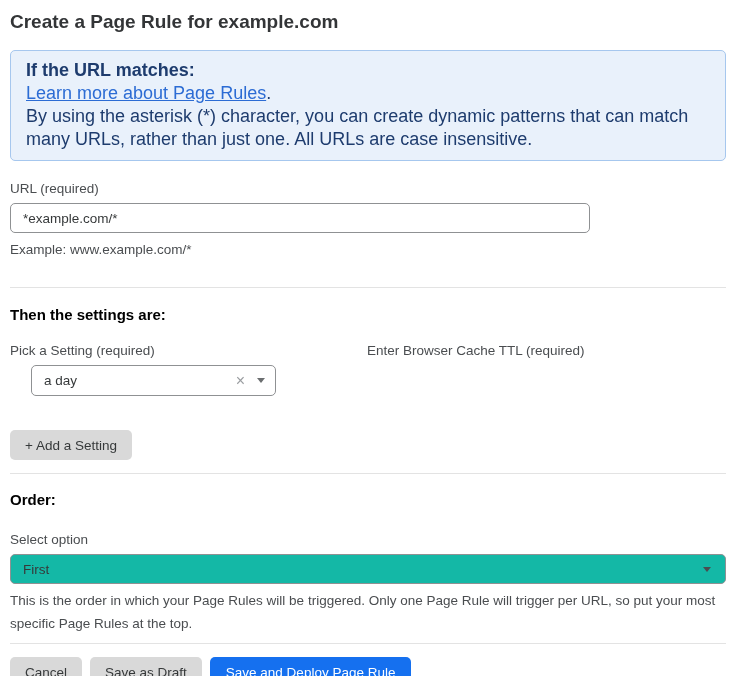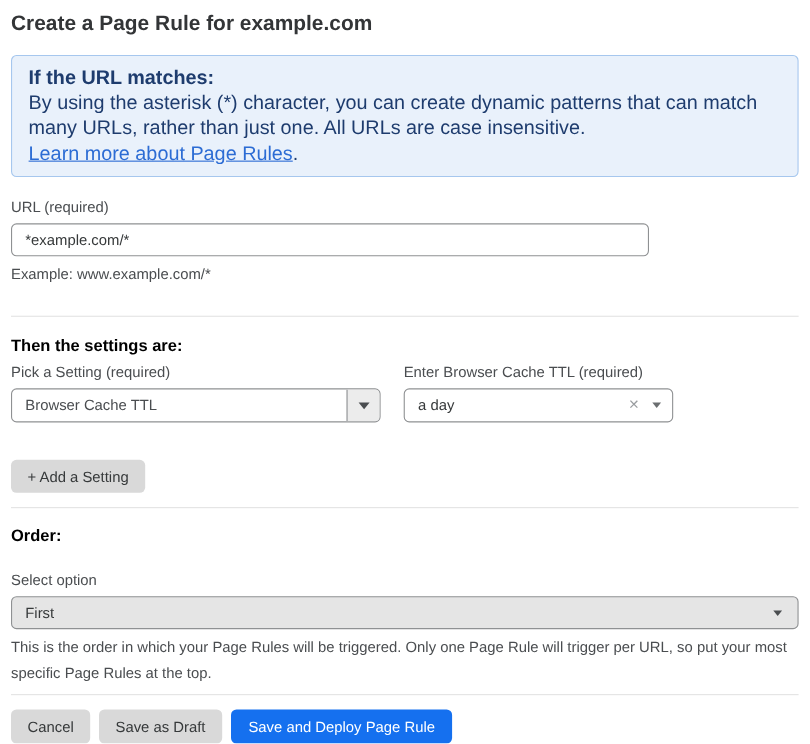--- a/index.html
+++ b/index.html
@@ -71,21 +71,21 @@
     margin: 26px 0 0 0;
   }
 
   .section-heading {
     font-size: 15px;
     font-weight: bold;
     color: #000000;
     margin-top: 18px;
   }
 
-  .controls-labels { display: flex; margin-top: 8px; }
+  .controls-labels { display: flex; margin-top: 20px; }
   .controls-labels .col1 { width: 357px; }
   .controls-row { display: flex; margin-top: 7px; }
 
   
   .select-split {
     width: 336px;
     height: 31px;
     border: 1px solid #8f9193;
     border-radius: 5px;
     background: #ffffff;
@@ -180,21 +180,21 @@
     height: 30px;
   }
 
   
   .select-full {
     margin-top: 7px;
     width: 716px;
     height: 30px;
     border: 1px solid #8f9193;
     border-radius: 5px;
-    background: #e5e5e5;
+    background: #14b8a6;
     display: flex;
     align-items: center;
     padding: 0 14px 0 12px;
     cursor: pointer;
   }
   .select-full .value {
     flex: 1;
     font-size: 13.5px;
     color: #36393a;
   }
@@ -220,44 +220,38 @@
 </style>
 </head>
 <body>
 
 
 
 <h1 class="page-title">Create a Page Rule for example.com</h1>
 
 <div class="info-box">
   <p class="info-heading">If the URL matches:</p>
+  <p><a class="info-link">Learn more about Page Rules</a><span>.</span></p>
   <p>By using the asterisk (*) character, you can create dynamic patterns that can match many URLs, rather than just one. All URLs are case insensitive.</p>
-  <p><a class="info-link">Learn more about Page Rules</a><span>.</span></p>
 </div>
 
 <div class="field-label">URL (required)</div>
 <input class="text-input" type="text" value="*example.com/*" style="">
 <div class="helper-text">Example: www.example.com/*</div>
 
 <hr class="divider">
 
 <div class="section-heading">Then the settings are:</div>
 
 <div class="controls-labels">
   <div class="col1 field-label" style="margin-top:0;">Pick a Setting (required)</div>
   <div class="field-label" style="margin-top:0;">Enter Browser Cache TTL (required)</div>
 </div>
 
 <div class="controls-row">
-  <div class="select-split">
-    <span class="value">Browser Cache TTL</span>
-    <span class="arrow-seg">
-      <span class="triangle-down"></span>
-    </span>
-  </div>
   <div class="combo">
     <span class="value">a day</span>
     <span class="clear">×</span>
     <span class="triangle-down small"></span>
   </div>
 </div>
 
 <button class="btn btn-add">+ Add a Setting</button>
 
 <hr class="divider" style="margin-top:13px;">

